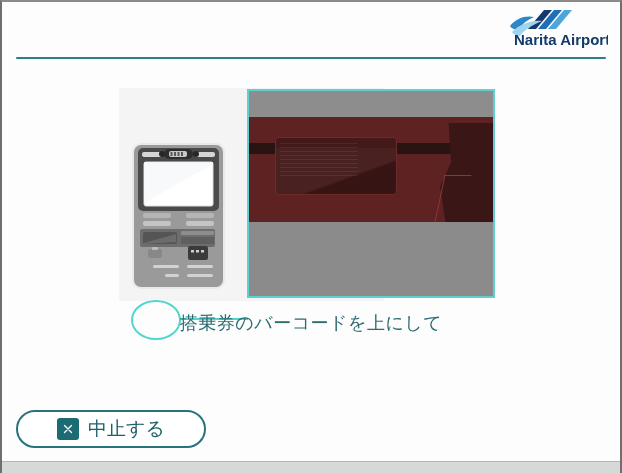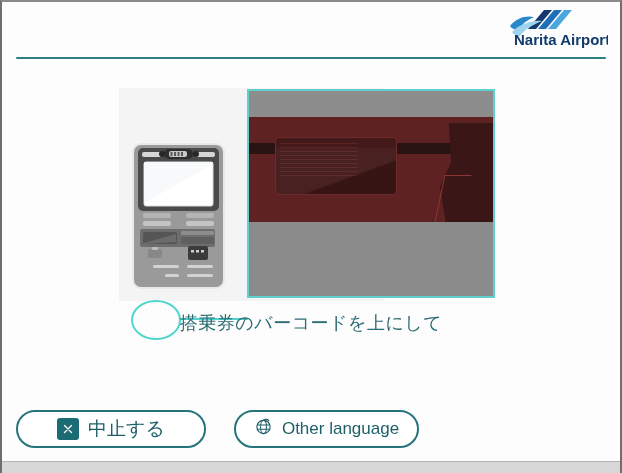--- a/index.html
+++ b/index.html
@@ -341,30 +341,19 @@
 
       <div class="btn" id="btn-cancel">
         <span class="x-badge">
           <svg width="12" height="12" viewBox="0 0 12 12" xmlns="http://www.w3.org/2000/svg">
             <path d="M2.5 2.5 L9.5 9.5 M9.5 2.5 L2.5 9.5" stroke="#ffffff" stroke-width="1.4" stroke-linecap="round"></path>
           </svg>
         </span>
         <span class="btn-label">中止する</span>
       </div>
 
-      <div class="btn" id="btn-language">
-        <span class="globe-ico">
-          <svg width="19" height="19" viewBox="0 0 20 20" xmlns="http://www.w3.org/2000/svg">
-            <circle cx="10" cy="10.5" r="7" fill="none" stroke="#1e5f68" stroke-width="1.2"></circle>
-            <ellipse cx="10" cy="10.5" rx="3.1" ry="7" fill="none" stroke="#1e5f68" stroke-width="1.1"></ellipse>
-            <path d="M3.3 8.4 H16.7 M3.3 12.8 H16.7" stroke="#1e5f68" stroke-width="1.1" fill="none"></path>
-            <path d="M10 3.5 C12 2.2, 14.4 2.4, 15.6 3.8" fill="none" stroke="#1e5f68" stroke-width="1.2" stroke-linecap="round"></path>
-          </svg>
-        </span>
-        <span class="btn-label">Other language</span>
-      </div>
 
     </div>
 
   </div>
 
   <div id="bottom-strip"></div>
 </div>
 
 </body></html>

